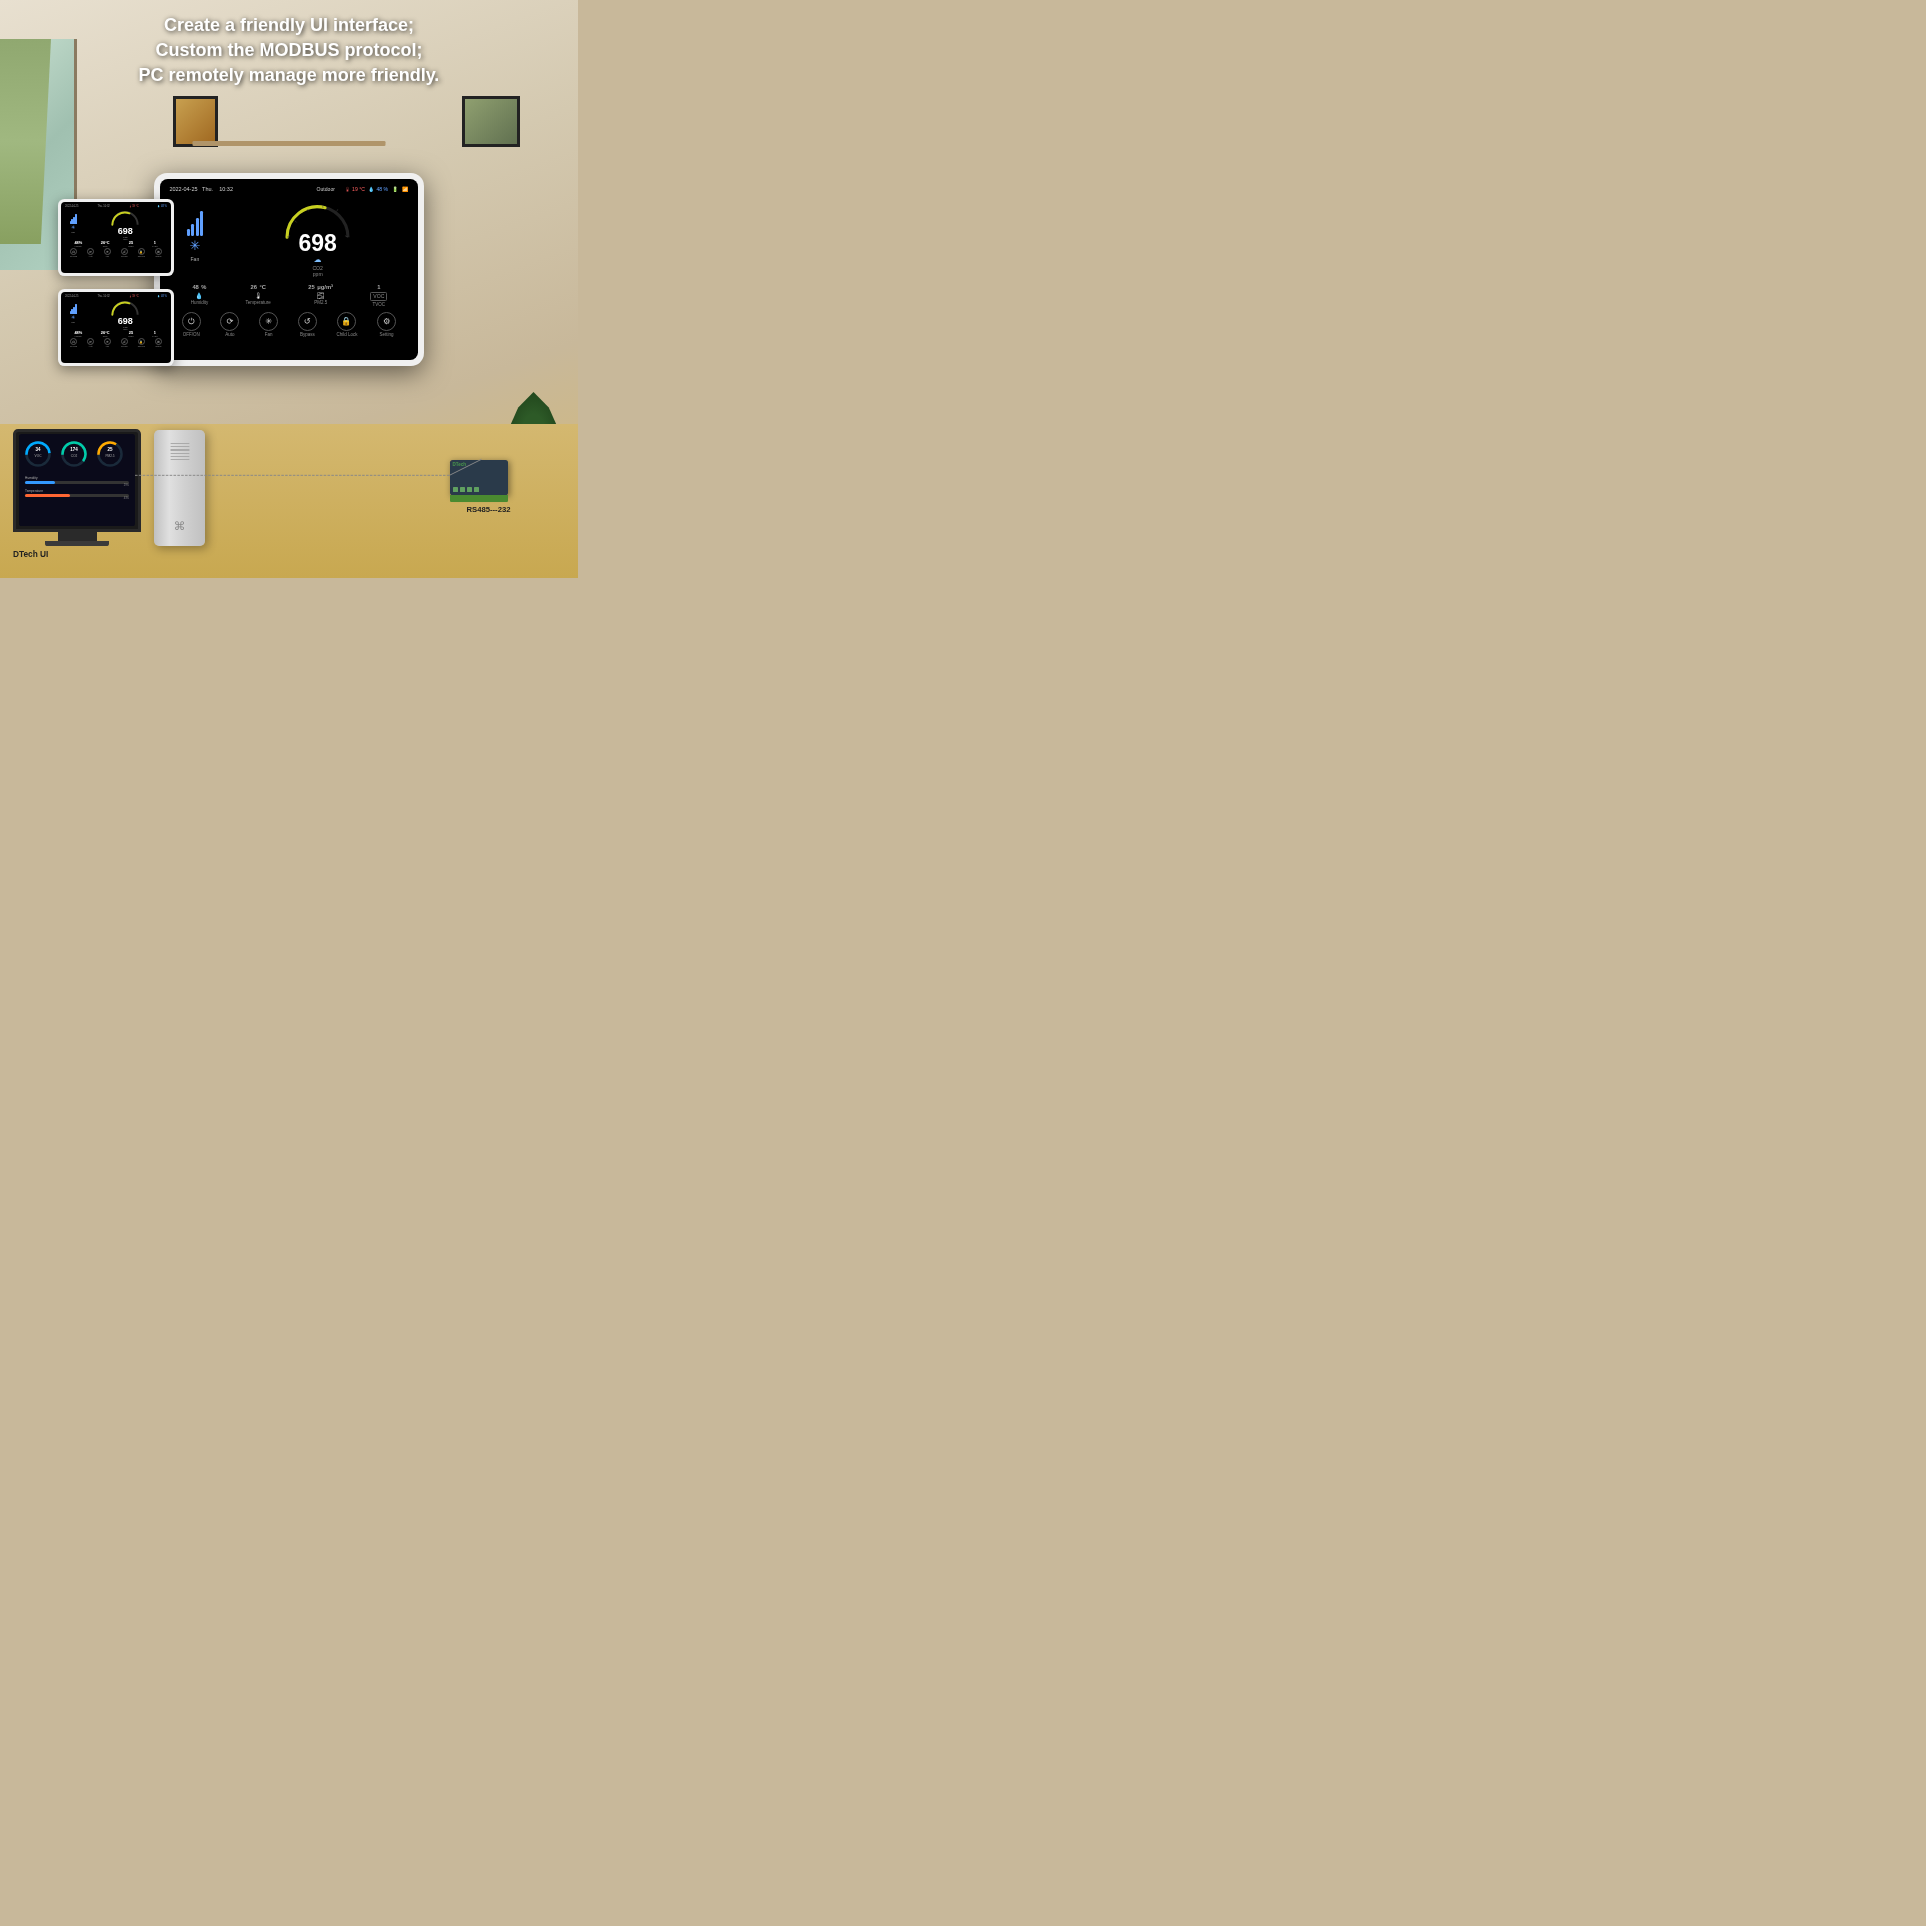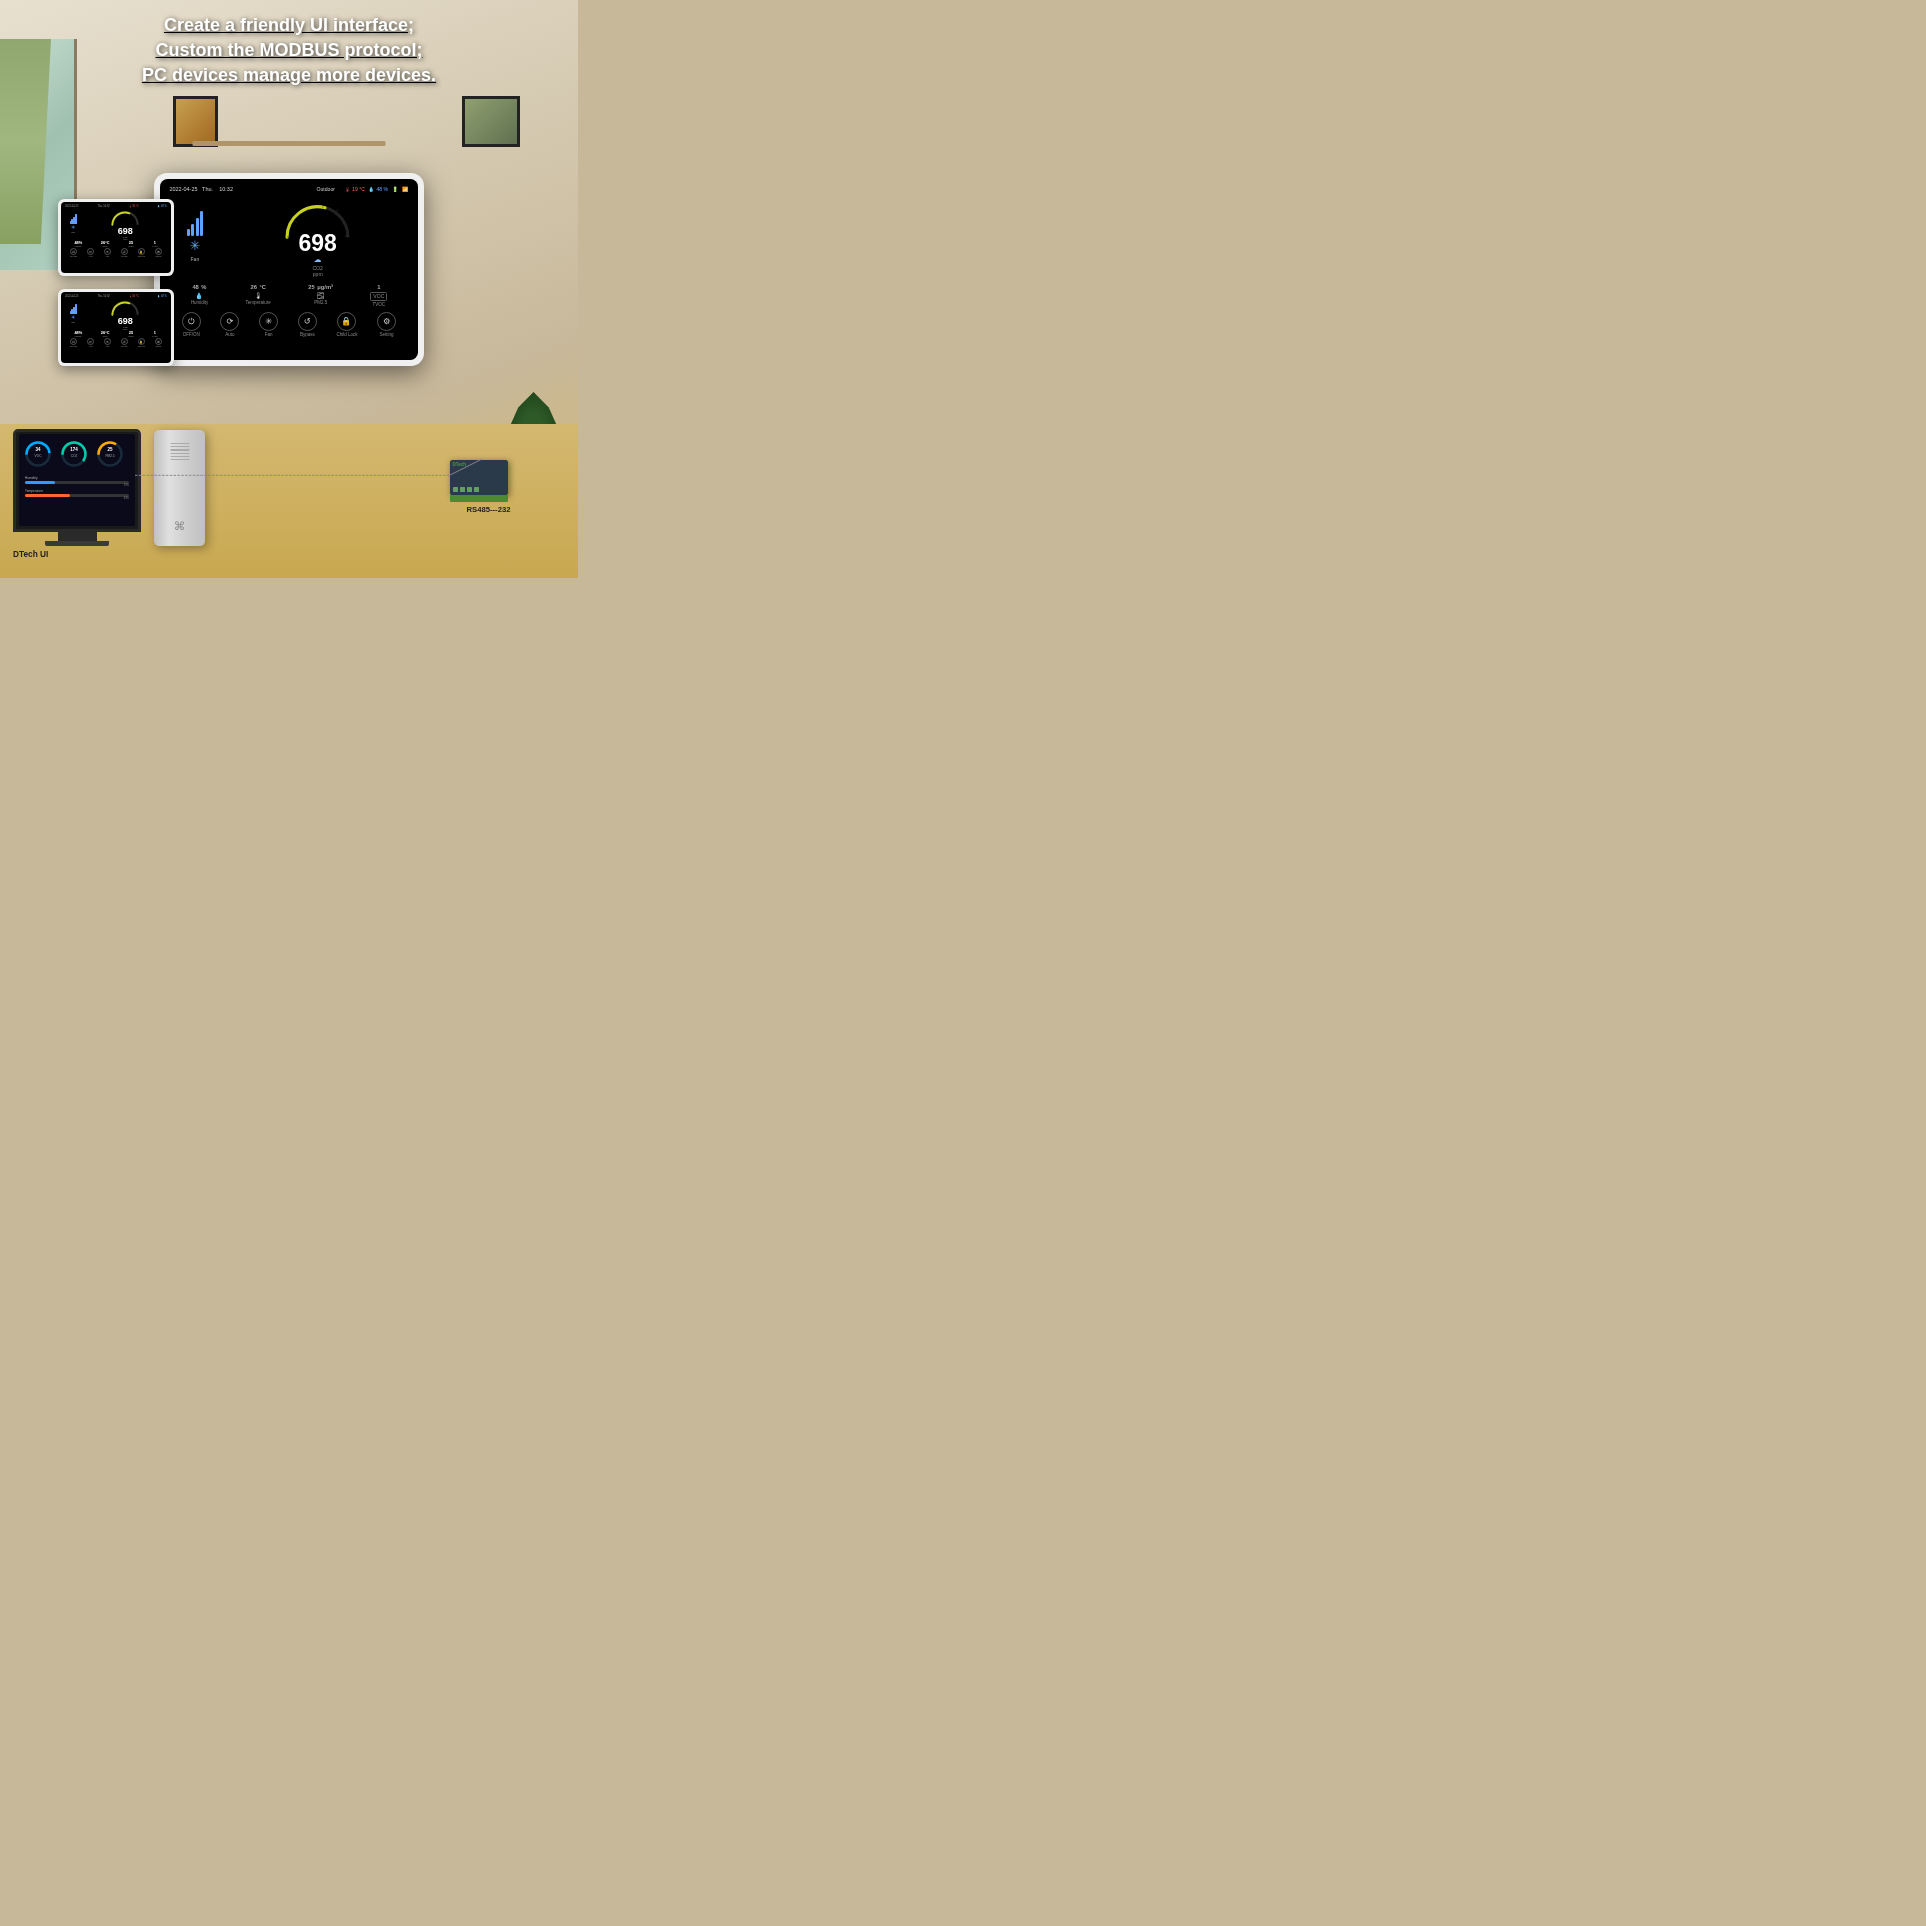--- a/index.html
+++ b/index.html
@@ -97,21 +97,20 @@
 
     
     .header-text {
       position: absolute;
       top: 13px;
       left: 50%;
       transform: translateX(-50%);
       text-align: center;
       width: 449px;
       text-shadow: 1.3px 1.3px 5.1px rgba(0,0,0,0.8);
-      text-decoration: underline;
     }
     .header-text h1 {
       font-size: 18px;
       font-weight: bold;
       color: white;
       line-height: 1.4;
     }
 
     
     .main-device {
@@ -573,21 +572,21 @@
 
 <div class="plant">
   <div class="plant-leaves"></div>
   <div class="plant-pot"></div>
 </div>
 
 <div class="header-text">
   <h1>
     <span>Create a friendly UI interface;</span><br>
     <span>Custom the MODBUS protocol;</span><br>
-    <span>PC devices manage more devices.</span>
+    <span>PC remotely manage more friendly.</span>
   </h1>
 </div>
 
 <div class="main-device">
   <div class="main-screen">
 
     <div class="dev-header">
       <span class="date">
         <span>2022-04-25</span>
         &nbsp;

